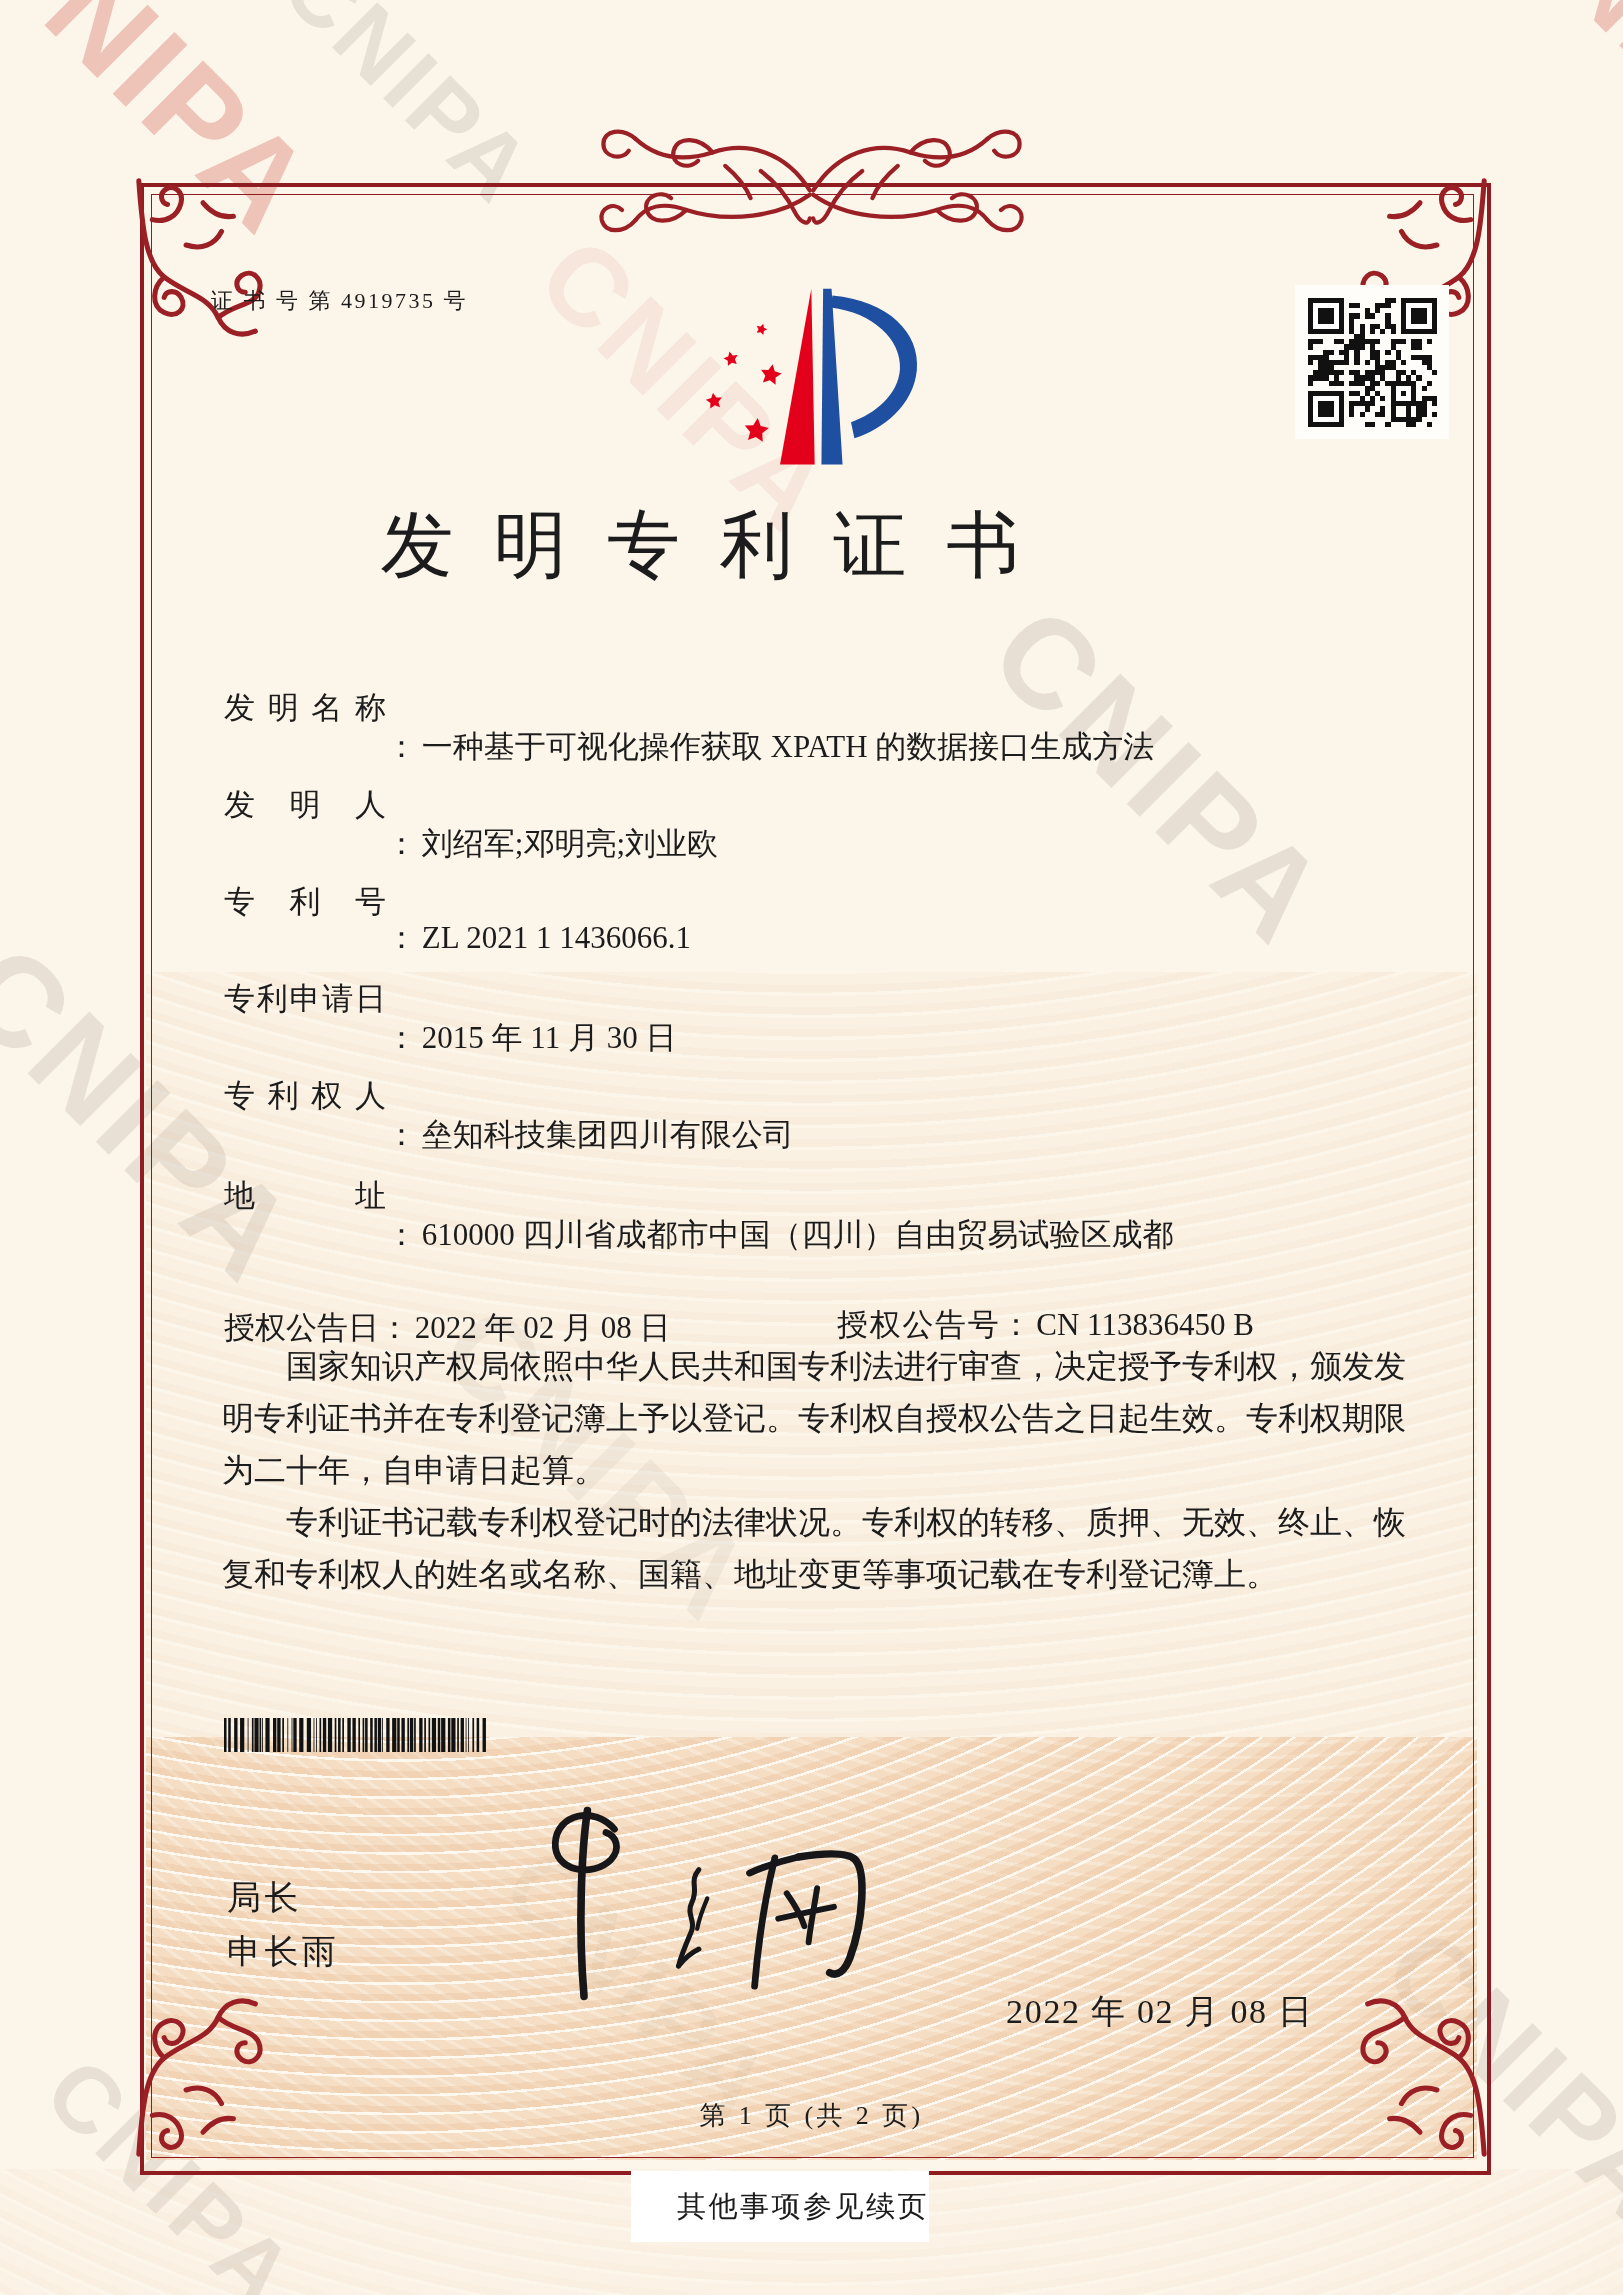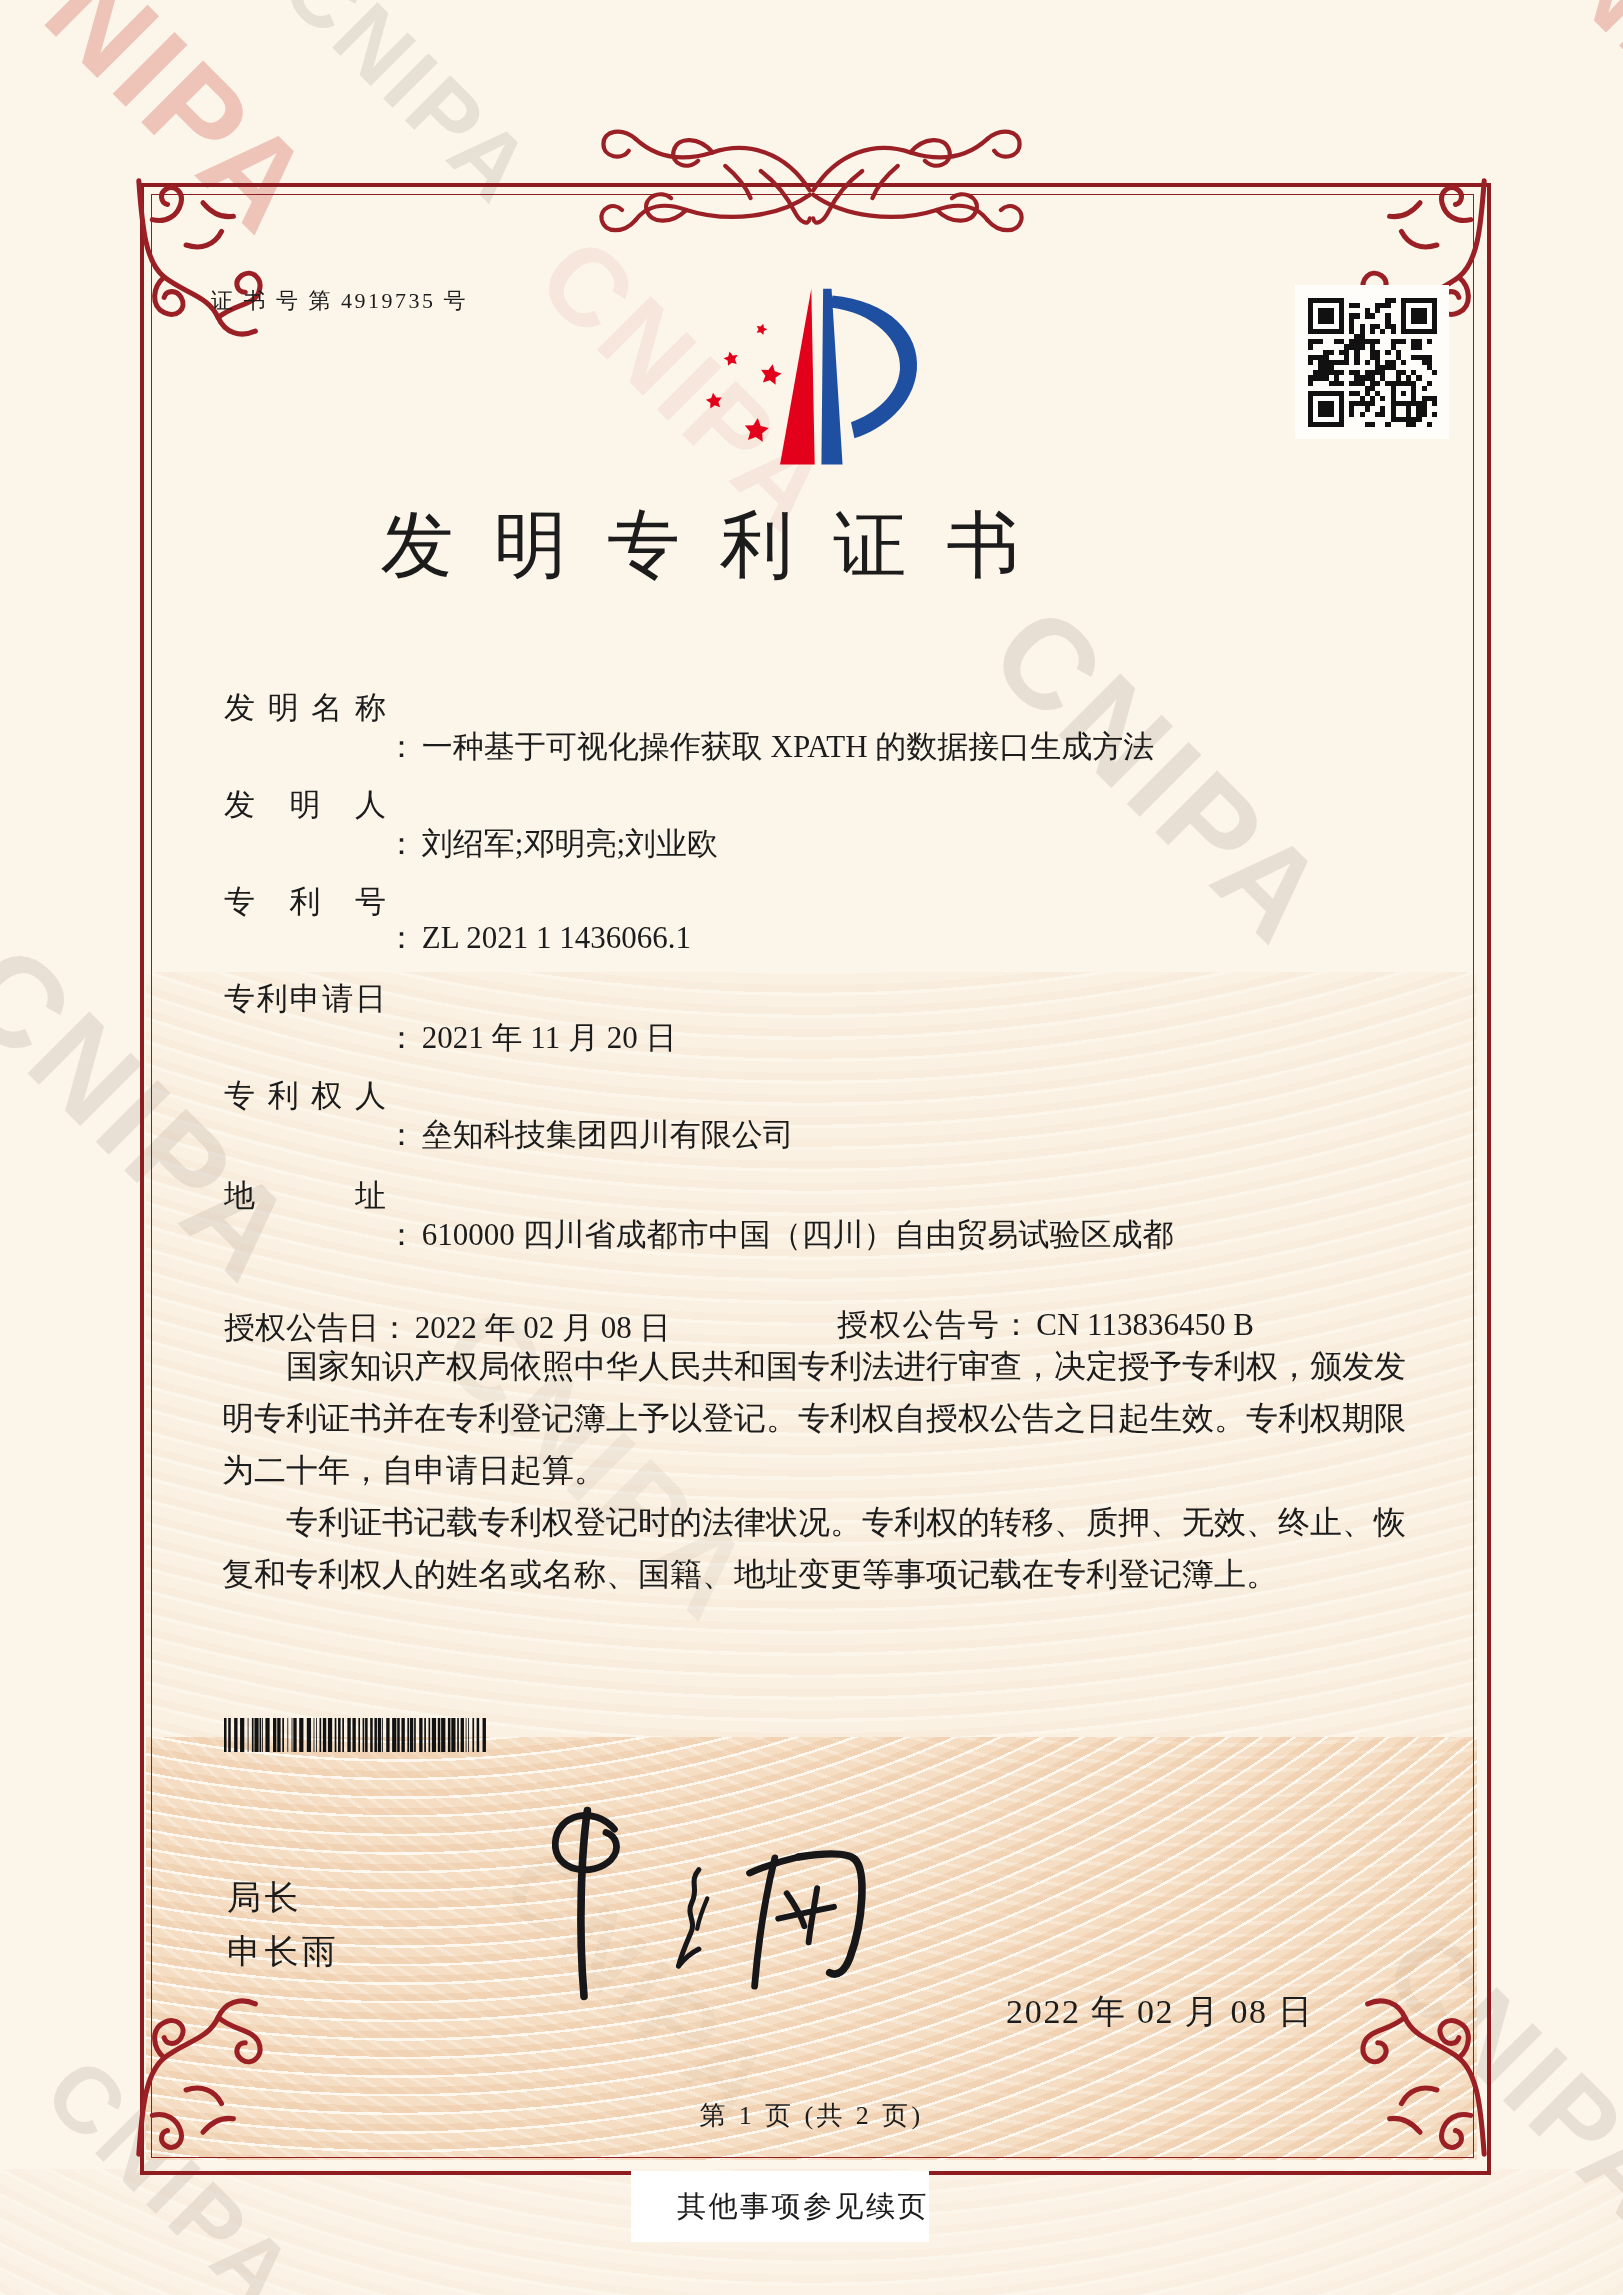--- a/index.html
+++ b/index.html
@@ -414,21 +414,21 @@
 <div class="row" id="row-name">
   <span class="lbl">发明名称</span><span class="colon">：</span><span class="val">一种基于可视化操作获取 XPATH 的数据接口生成方法</span>
 </div>
 <div class="row" id="row-inventor">
   <span class="lbl">发明人</span><span class="colon">：</span><span class="val">刘绍军;邓明亮;刘业欧</span>
 </div>
 <div class="row" id="row-patno">
   <span class="lbl">专利号</span><span class="colon">：</span><span class="val">ZL 2021 1 1436066.1</span>
 </div>
 <div class="row" id="row-appdate">
-  <span class="lbl">专利申请日</span><span class="colon">：</span><span class="val">2021 年 11 月 20 日</span>
+  <span class="lbl">专利申请日</span><span class="colon">：</span><span class="val">2015 年 11 月 30 日</span>
 </div>
 <div class="row" id="row-patentee">
   <span class="lbl">专利权人</span><span class="colon">：</span><span class="val">垒知科技集团四川有限公司</span>
 </div>
 <div class="row" id="row-address">
   <div>
     <span class="lbl">地址</span><span class="colon">：</span><span class="val">610000 四川省成都市中国（四川）自由贸易试验区成都</span>
   </div>
 </div>
 <div class="row" id="row-grant">

